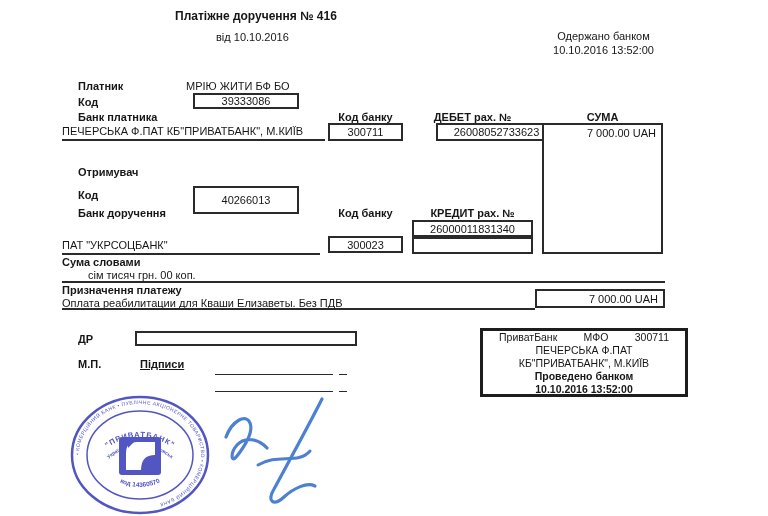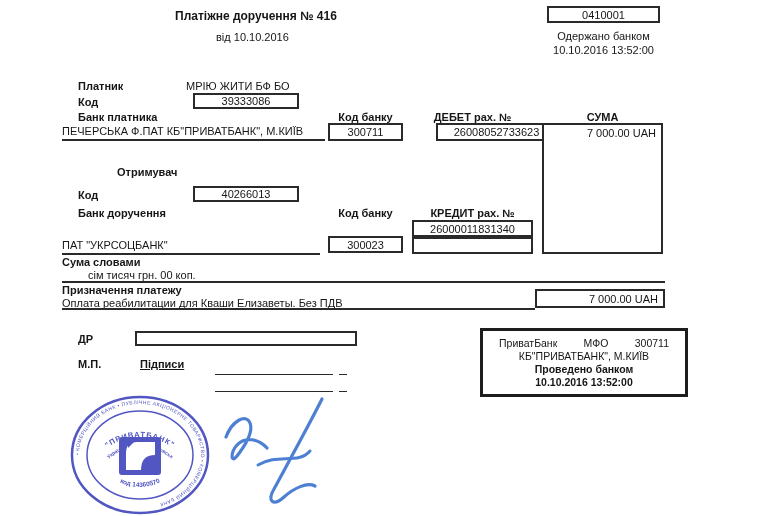--- a/index.html
+++ b/index.html
@@ -24,23 +24,20 @@
   .sig-stroke{stroke:var(--signature_blue);fill:none;stroke-linecap:round;}
 </style>
 </head>
 <body>
 
 <div class="page">
 
   <div class="abs b" style="left:175px;top:9px;font-size:12px;">Платіжне доручення  № 416</div>
   <div class="abs" style="left:216px;top:31px;">від 10.10.2016</div>
 
-  <div class="box" style="left:547px;top:6px;width:113px;height:17px;">
-    <span>0410001</span>
-  </div>
   <div class="abs ctr" style="left:540px;top:30px;width:127px;">Одержано банком</div>
   <div class="abs ctr" style="left:540px;top:44px;width:127px;">10.10.2016 13:52:00</div>
 
   <div class="abs b" style="left:78px;top:80px;text-align:right;">Платник</div>
   <div class="abs" style="left:186px;top:80px;">МРІЮ ЖИТИ БФ БО</div>
 
   <div class="abs b" style="left:78px;top:96px;">Код</div>
   <div class="box" style="left:193px;top:93px;width:106px;height:16px;">
     <span>39333086</span>
   </div>
@@ -56,24 +53,24 @@
   <div class="box" style="left:328px;top:123px;width:75px;height:18px;">
     <span>300711</span>
   </div>
   <div class="box" style="left:436px;top:123px;width:121px;height:18px;">
     <span>26008052733623</span>
   </div>
   <div class="box topright" style="left:542px;top:123px;width:121px;height:131px;">
     <span>7 000.00 UAH</span>
   </div>
 
-  <div class="abs b" style="left:78px;top:166px;margin-left:39px;">Отримувач</div>
+  <div class="abs b" style="left:78px;top:166px;">Отримувач</div>
 
   <div class="abs b" style="left:78px;top:189px;">Код</div>
-  <div class="box" style="left:193px;top:186px;width:106px;height:16px;">
+  <div class="box" style="left:193px;top:186px;width:106px;height:28px;">
     <span>40266013</span>
   </div>
 
   <div class="abs b" style="left:78px;top:207px;">Банк доручення</div>
   <div class="abs b ctr" style="left:328px;top:207px;width:75px;">Код банку</div>
   <div class="abs b ctr" style="left:412px;top:207px;width:121px;">КРЕДИТ рах. №</div>
 
   <div class="box" style="left:412px;top:220px;width:121px;height:17px;">
     <span>26000011831340</span>
   </div>
@@ -107,20 +104,21 @@
   <div class="hline thin" style="left:339px;top:374px;width:8px;"></div>
   <div class="hline thin" style="left:215px;top:391px;width:118px;"></div>
   <div class="hline thin" style="left:339px;top:391px;width:8px;"></div>
 
   <div class="stampbox" style="left:457px;top:328px;width:208px;height:69px;margin-left:23px;">
     <div class="stamprow1">
       <span>ПриватБанк</span>
       <span>МФО</span>
       <span>300711</span>
     </div>
+    <div>ПЕЧЕРСЬКА Ф.ПАТ</div>
     <div>КБ"ПРИВАТБАНК", М.КИЇВ</div>
     <div class="b">Проведено банком</div>
     <div class="b">10.10.2016 13:52:00</div>
   </div>
 
   <svg class="abs" style="left:68px;top:394px;" width="150" height="122" viewBox="0 0 150 122">
     <defs>
       <path id="ringPath" d="M 11 61 A 61 51 0 1 1 133 61 A 61 51 0 1 1 11 61"></path>
       <path id="topArcBig" d="M 26 74 A 47 39 0 0 1 118 74"></path>
       <path id="topArcSmall" d="M 31 80 A 42 34 0 0 1 113 80"></path>

